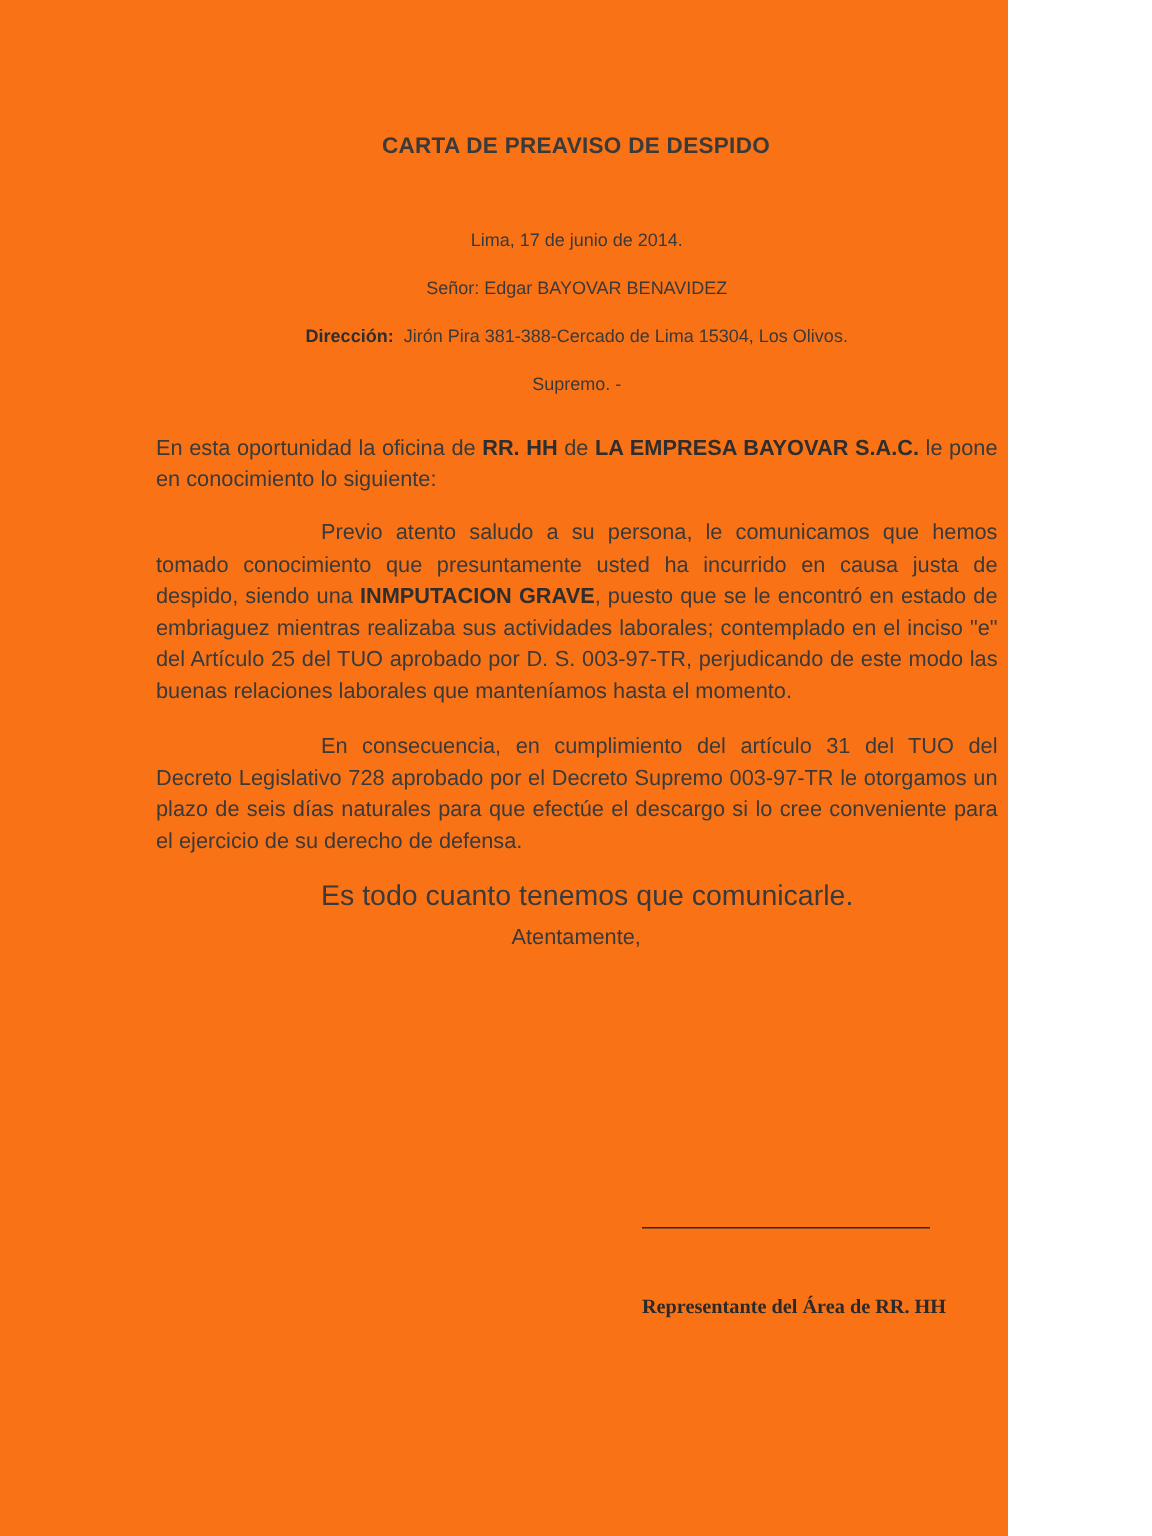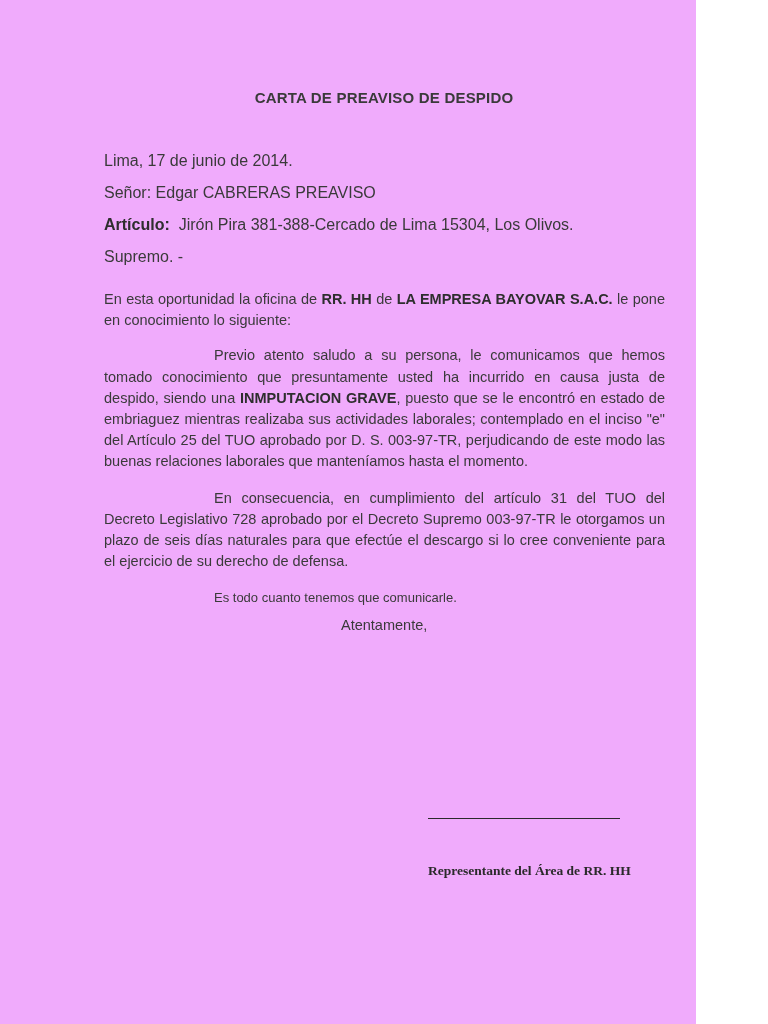--- a/index.html
+++ b/index.html
@@ -11,47 +11,46 @@
     width: 768px;
     height: 1024px;
     font-family: "Liberation Sans", sans-serif;
     color: #3a3a3a;
     -webkit-font-smoothing: antialiased;
   }
   .page {
     position: relative;
     width: 672px;
     height: 1024px;
-    background: #f0abfc;
+    background: #f97316;
     overflow: hidden;
-    padding-left: 24px;
   }
   .doc-title {
     position: absolute;
     top: 89px;
     left: 0;
     width: 768px;
     text-align: center;
     font-size: 15px;
     font-weight: bold;
     letter-spacing: 0.2px;
     color: #3a3a3a;
   }
   .body-block {
     position: absolute;
     top: 150px;
     left: 104px;
     width: 561px;
   }
   .line {
-    font-size: 16px;
+    font-size: 12px;
     line-height: 21px;
     margin-bottom: 11px;
     color: #3a3a3a;
-    text-align: left;
+    text-align: center;
   }
   b, .b {
     font-weight: bold;
     color: #2e2e2e;
   }
   .para {
     font-size: 14.5px;
     line-height: 21.2px;
     text-align: justify;
     text-justify: inter-word;
@@ -61,21 +60,21 @@
   .para.intro {
     margin-top: 22px;
     margin-bottom: 14px;
   }
   .para.indent {
     text-indent: 110px;
     margin-bottom: 15px;
     margin-top: 12px;
   }
   .closing {
-    font-size: 13px;
+    font-size: 19px;
     line-height: 21px;
     padding-left: 110px;
     margin-top: 2px;
     color: #3a3a3a;
   }
   .signoff {
     position: absolute;
     top: 615px;
     left: 341px;
     font-size: 14.5px;
@@ -107,24 +106,24 @@
 <body>
 
 <div class="page">
 
   <div class="doc-title">CARTA DE PREAVISO DE DESPIDO</div>
 
   <div class="body-block">
 
     <div class="line">Lima, 17 de junio de 2014.</div>
 
-    <div class="line">Señor: Edgar CABRERAS PREAVISO</div>
+    <div class="line">Señor: Edgar BAYOVAR BENAVIDEZ</div>
 
     <div class="line">
-      <span class="b">Artículo:</span><span>&nbsp; </span><span>Jirón Pira 381-388-Cercado de Lima 15304, Los Olivos.</span>
+      <span class="b">Dirección:</span><span>&nbsp; </span><span>Jirón Pira 381-388-Cercado de Lima 15304, Los Olivos.</span>
     </div>
 
     <div class="line">Supremo. -</div>
 
     <p class="para intro">
       <span>En esta oportunidad la oficina de </span><span class="b">RR. HH</span><span> de </span><span class="b">LA EMPRESA BAYOVAR S.A.C.</span><span> le pone en conocimiento lo siguiente:</span>
     </p>
 
     <p class="para indent">
       <span>Previo atento saludo a su persona, le comunicamos que hemos tomado conocimiento que presuntamente usted ha incurrido en causa justa de despido, siendo una </span><span class="b">INMPUTACION GRAVE</span><span>, puesto que se le encontró en estado de embriaguez mientras realizaba sus actividades laborales; contemplado en el inciso "e" del Artículo 25 del TUO aprobado por D. S. 003-97-TR, perjudicando de este modo las buenas relaciones laborales que manteníamos hasta el momento.</span>

